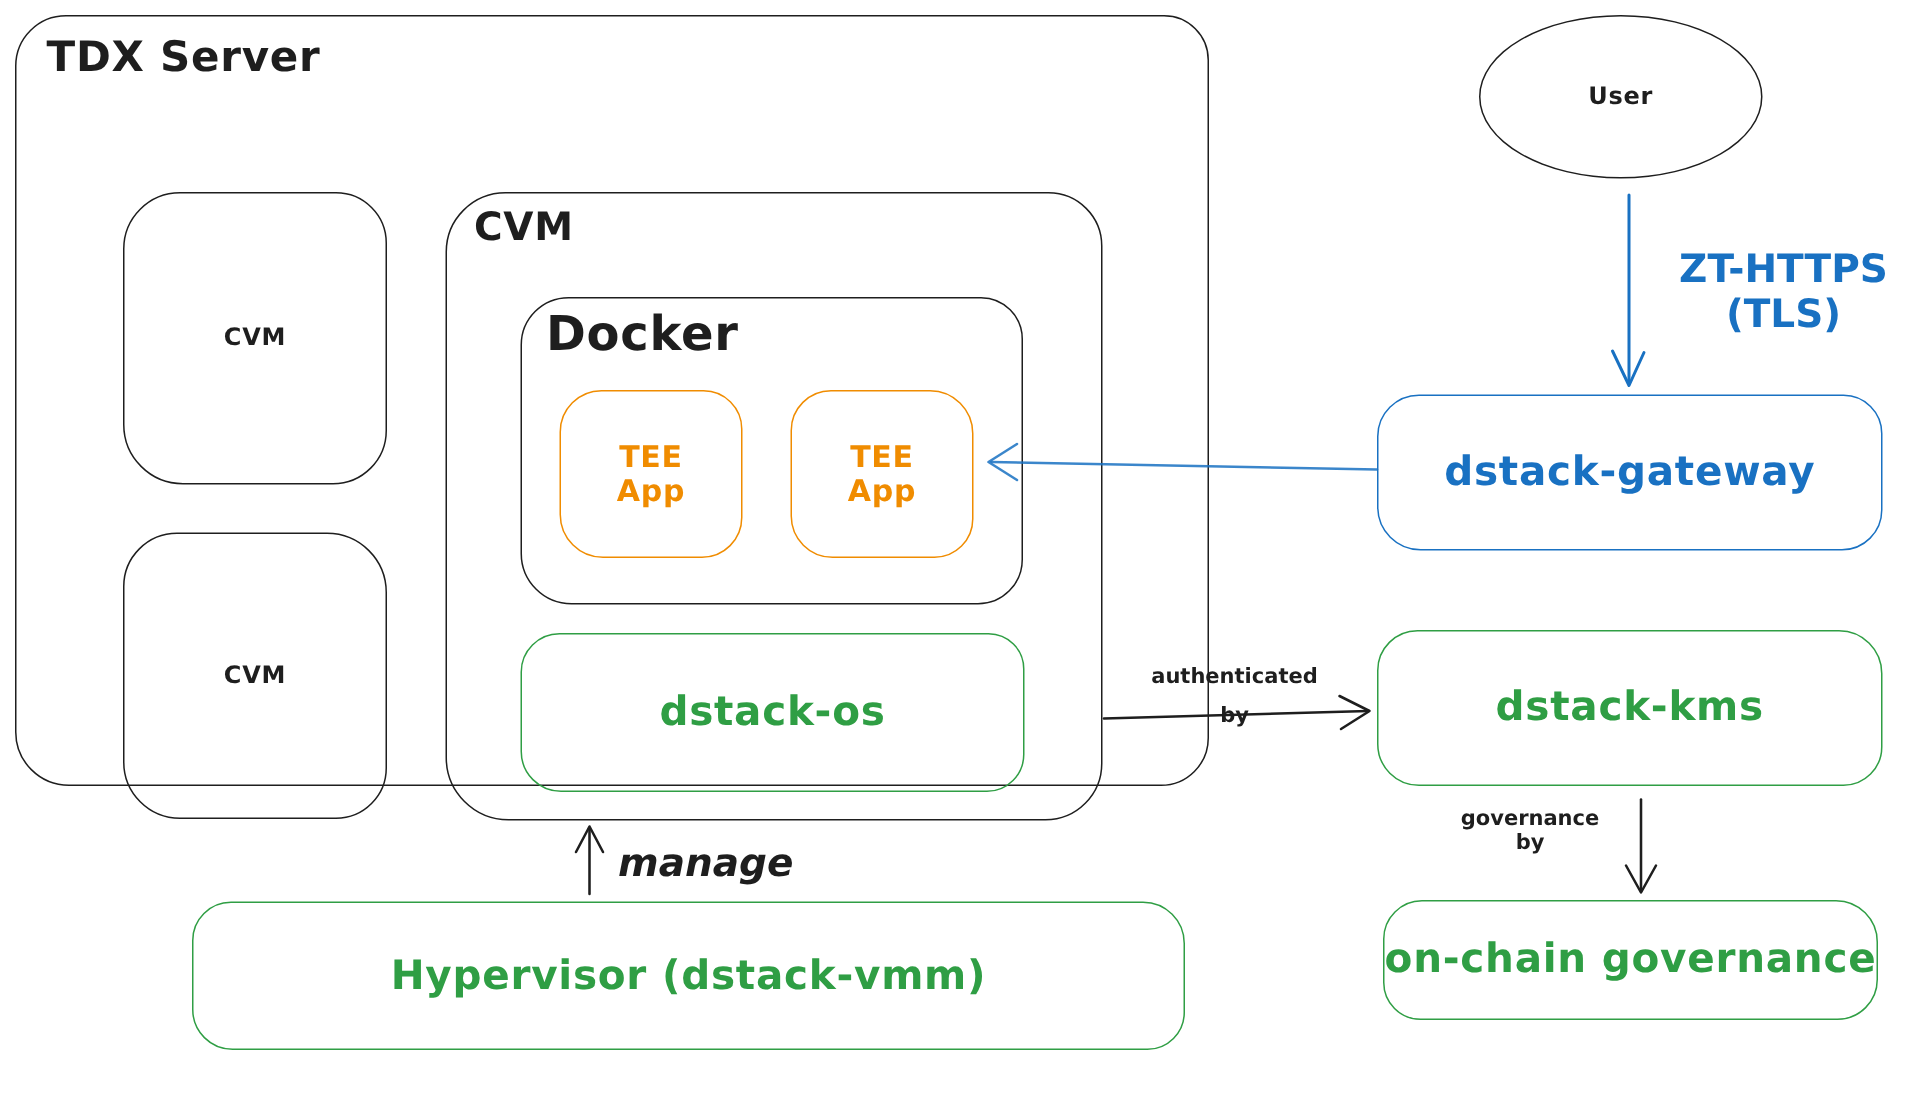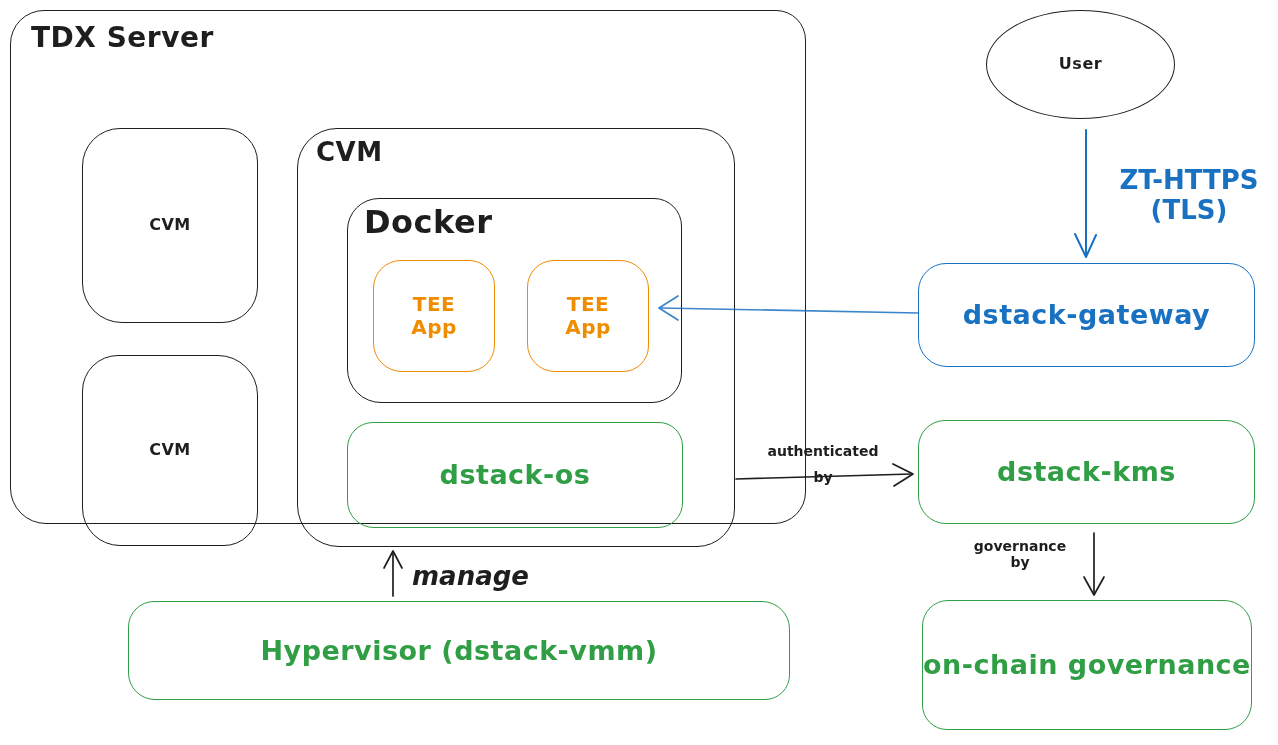--- a/index.html
+++ b/index.html
@@ -127,21 +127,21 @@
   </div>
 
   <div class="node blue" style="left:918px; top:263px; width:337px; height:104px; border-radius:28px 26px 27px 29px;">
     <div class="center-label" style="font-size:27px;">dstack-gateway</div>
   </div>
 
   <div class="node green" style="left:918px; top:420px; width:337px; height:104px; border-radius:27px 29px 26px 28px;">
     <div class="center-label" style="font-size:27px;">dstack-kms</div>
   </div>
 
-  <div class="node green" style="left:922px; top:600px; width:330px; height:130px; border-radius:26px 28px 27px 25px;">
+  <div class="node green" style="left:922px; top:600px; width:330px; height:80px; border-radius:26px 28px 27px 25px;">
     <div class="center-label" style="font-size:27px;">on-chain governance</div>
   </div>
 
   <svg class="arrows" width="1278" height="745" viewBox="0 0 1278 745">
 
     <g>
       <line class="a-blue" x1="1086" y1="130" x2="1086" y2="256"></line>
       <path class="a-blue" d="M 1075 234 L 1086 257 L 1096 235"></path>
     </g>
 

